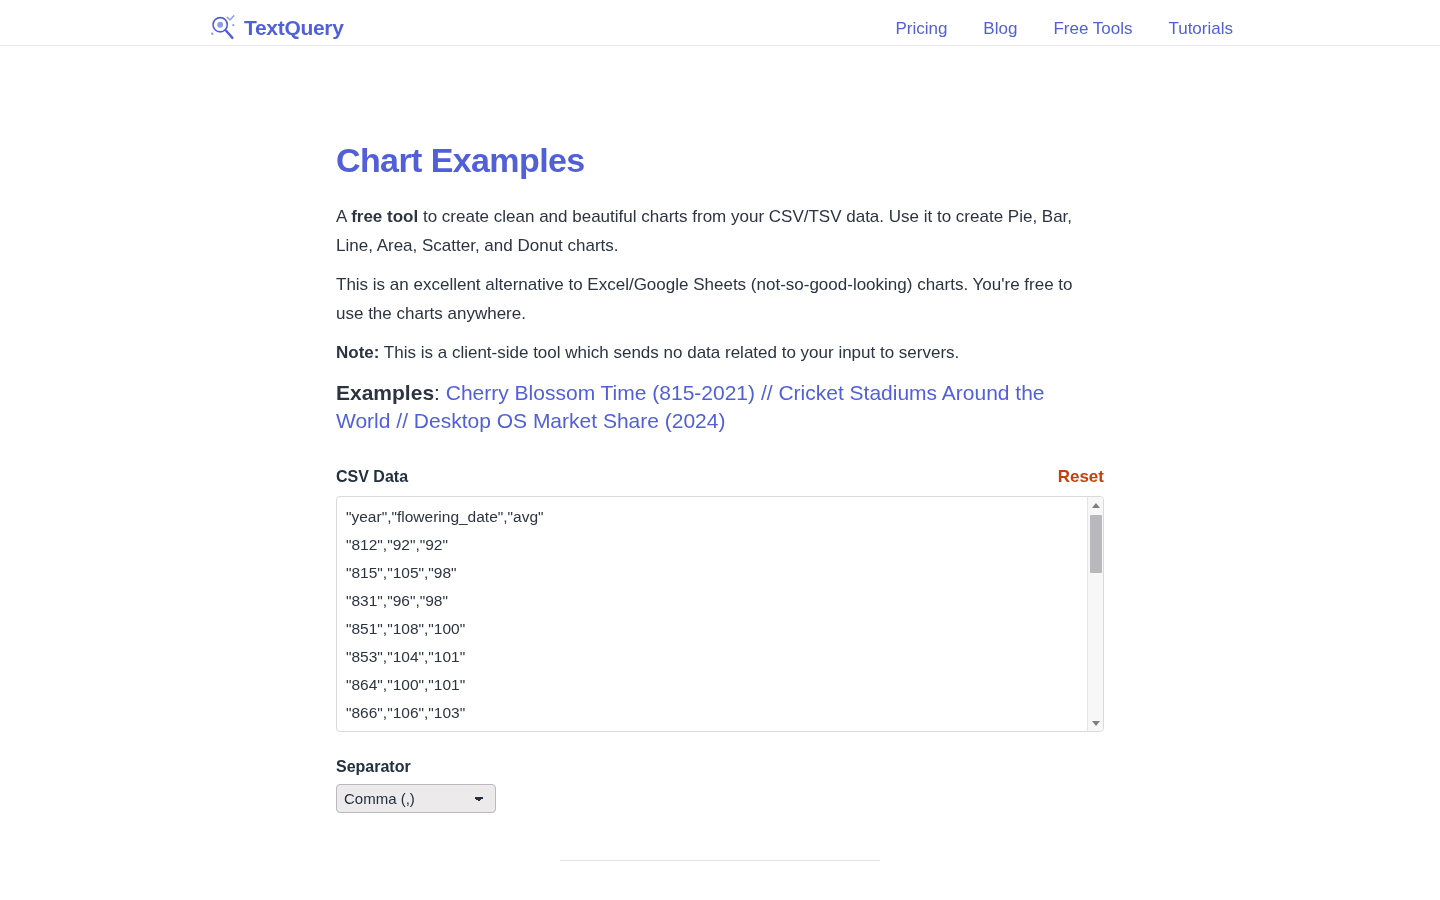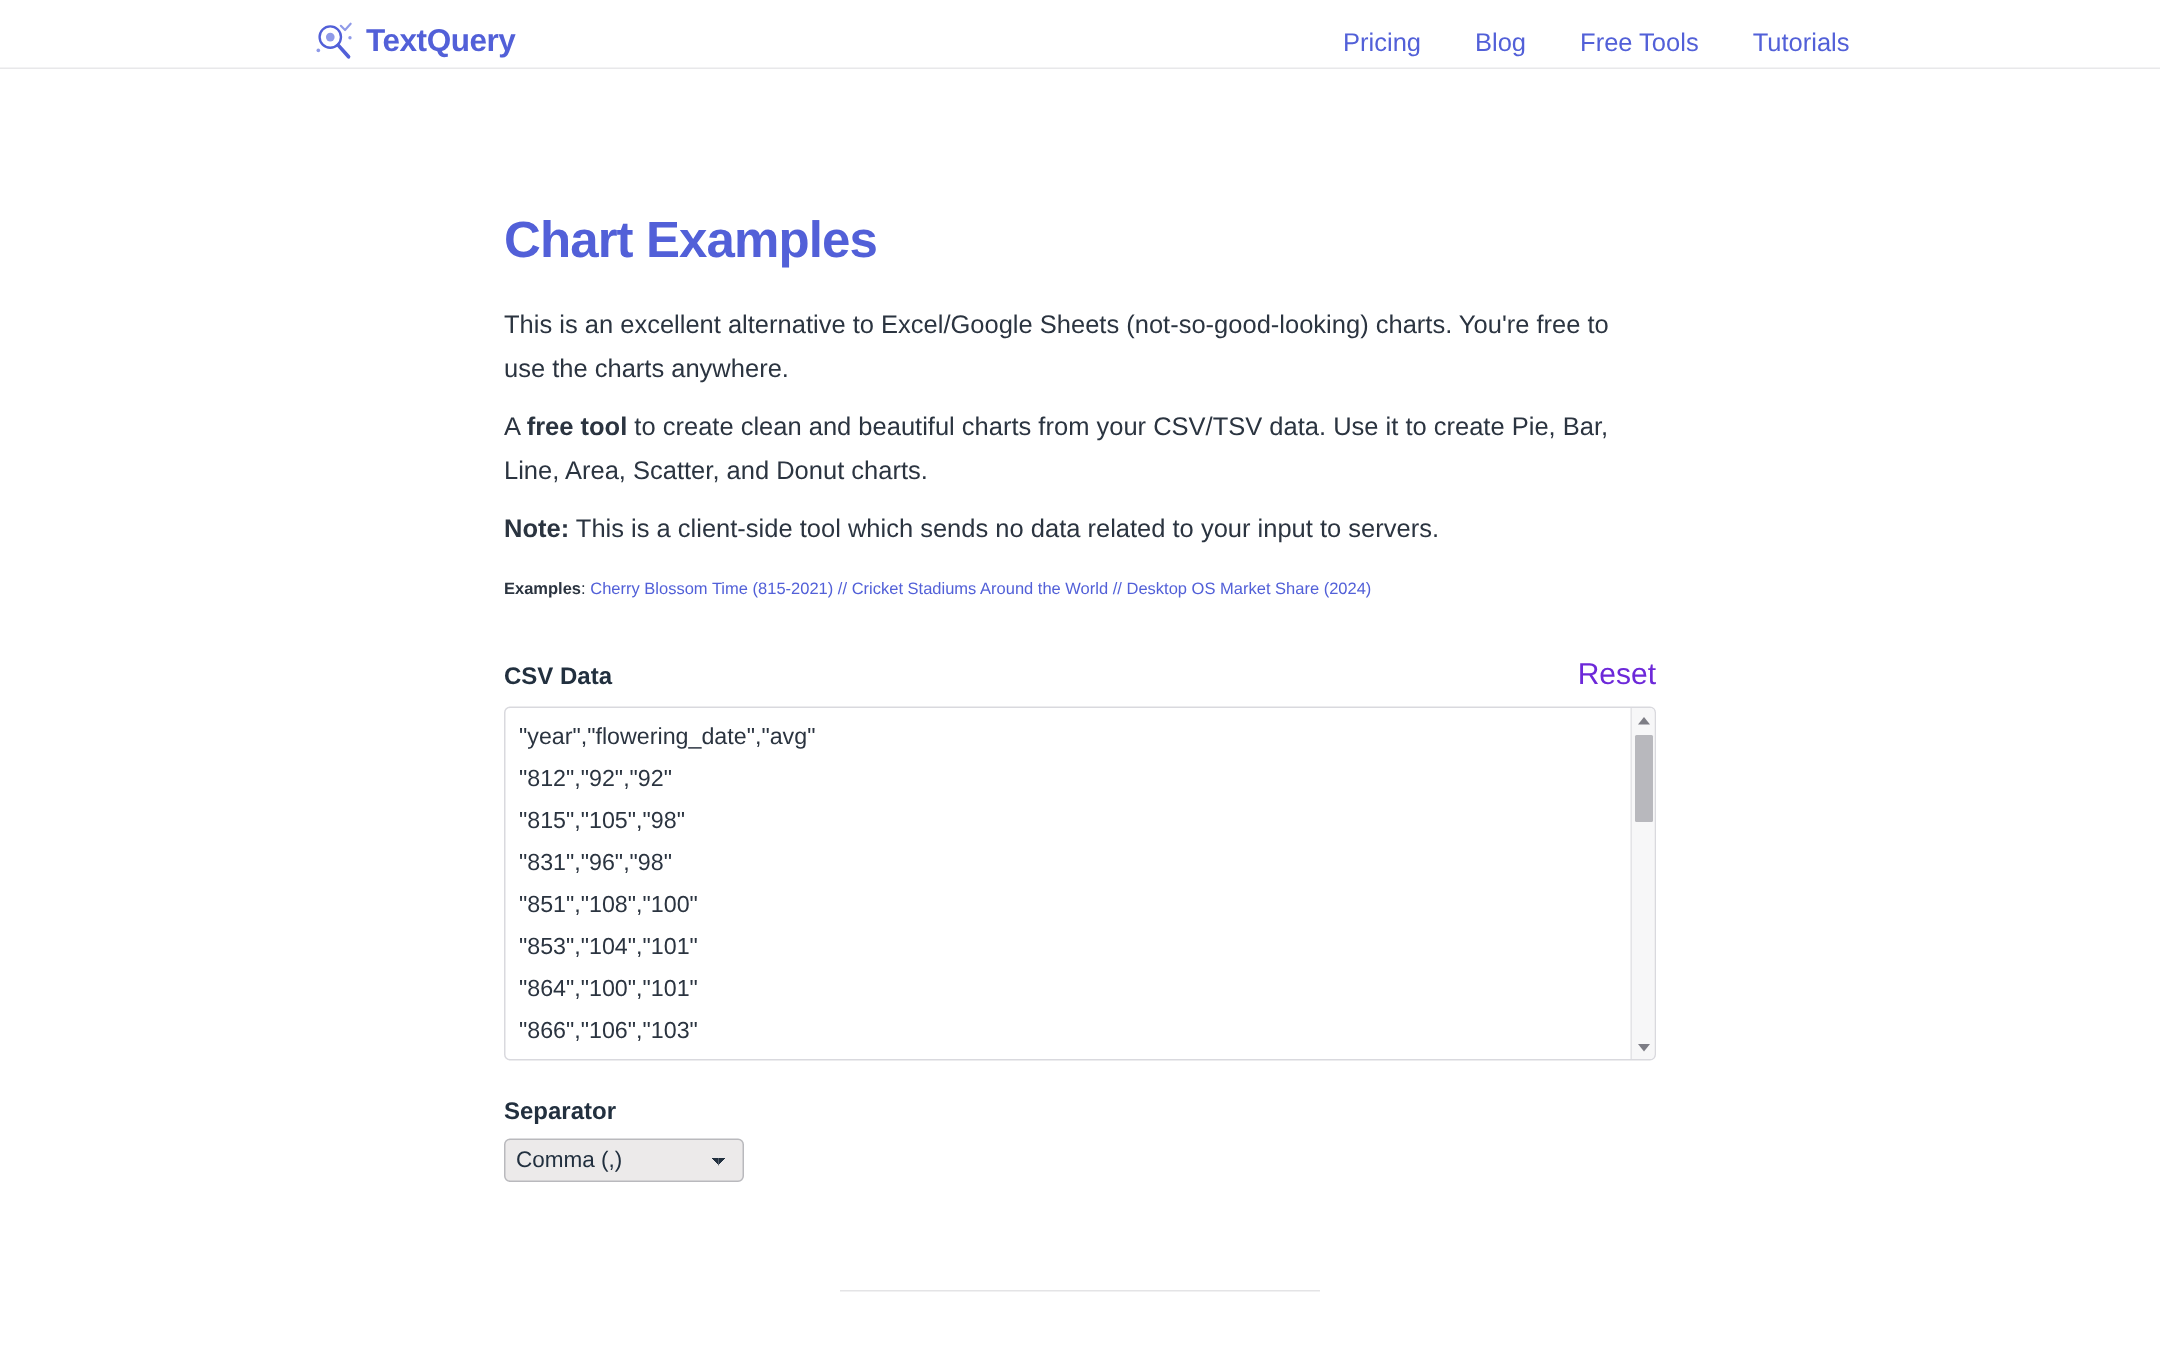--- a/index.html
+++ b/index.html
@@ -80,21 +80,21 @@
 
   .para {
     font-size: 17px;
     line-height: 29px;
     margin: 0 0 10px 0;
     color: #2b3440;
   }
   .para b { font-weight: 700; }
 
   .examples {
-    font-size: 11px;
+    font-size: 21px;
     line-height: 28px;
     margin: 12px 0 0 0;
     color: #2b3440;
   }
   .examples .lbl { font-weight: 700; }
   .ex-link {
     color: #5260d8;
     text-decoration: none;
   }
   .sep-slashes { color: #5260d8; }
@@ -107,23 +107,23 @@
     margin-top: 32px;
     margin-bottom: 9px;
   }
   .field-label {
     font-size: 16px;
     font-weight: 700;
     color: #22303f;
     text-align: right;
   }
   .reset-link {
-    font-size: 20px;
-    font-weight: 400;
-    color: #6d28d9;
+    font-size: 17px;
+    font-weight: 700;
+    color: #c2410c;
     text-decoration: none;
     cursor: pointer;
   }
 
   .csv-wrap {
     position: relative;
     width: 768px;
     height: 236px;
     border: 1px solid #d9d9de;
     border-radius: 4px;
@@ -246,23 +246,23 @@
     <a class="nav-link" href="#">Tutorials</a>
   </nav>
 </header>
 
 <div class="page">
 
   <div class="content">
 
     <h1 class="page-title">Chart Examples</h1>
 
+    <p class="para"><span>A </span><b>free tool</b><span> to create clean and beautiful charts from your CSV/TSV data. Use it to create Pie, Bar, Line, Area, Scatter, and Donut charts.</span></p>
+
     <p class="para">This is an excellent alternative to Excel/Google Sheets (not-so-good-looking) charts. You're free to use the charts anywhere.</p>
-
-    <p class="para"><span>A </span><b>free tool</b><span> to create clean and beautiful charts from your CSV/TSV data. Use it to create Pie, Bar, Line, Area, Scatter, and Donut charts.</span></p>
 
     <p class="para"><b>Note:</b><span> This is a client-side tool which sends no data related to your input to servers.</span></p>
 
     <p class="examples"><span class="lbl">Examples</span><span>:</span>&nbsp;<a class="ex-link" href="#">Cherry Blossom Time (815-2021)</a>&nbsp;<span class="sep-slashes">//</span>&nbsp;<a class="ex-link" href="#">Cricket Stadiums Around the World</a>&nbsp;<span class="sep-slashes">//</span>&nbsp;<a class="ex-link" href="#">Desktop OS Market Share (2024)</a></p>
 
     <div class="field-row">
       <span class="field-label">CSV Data</span>
       <a class="reset-link" href="#">Reset</a>
     </div>
 

